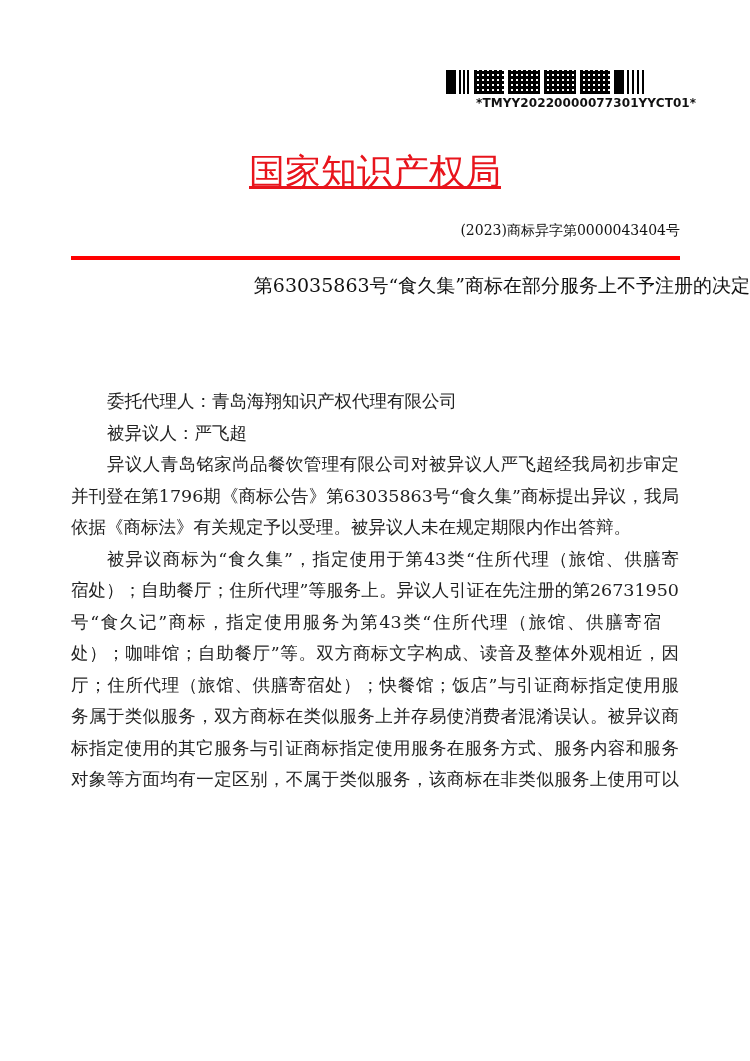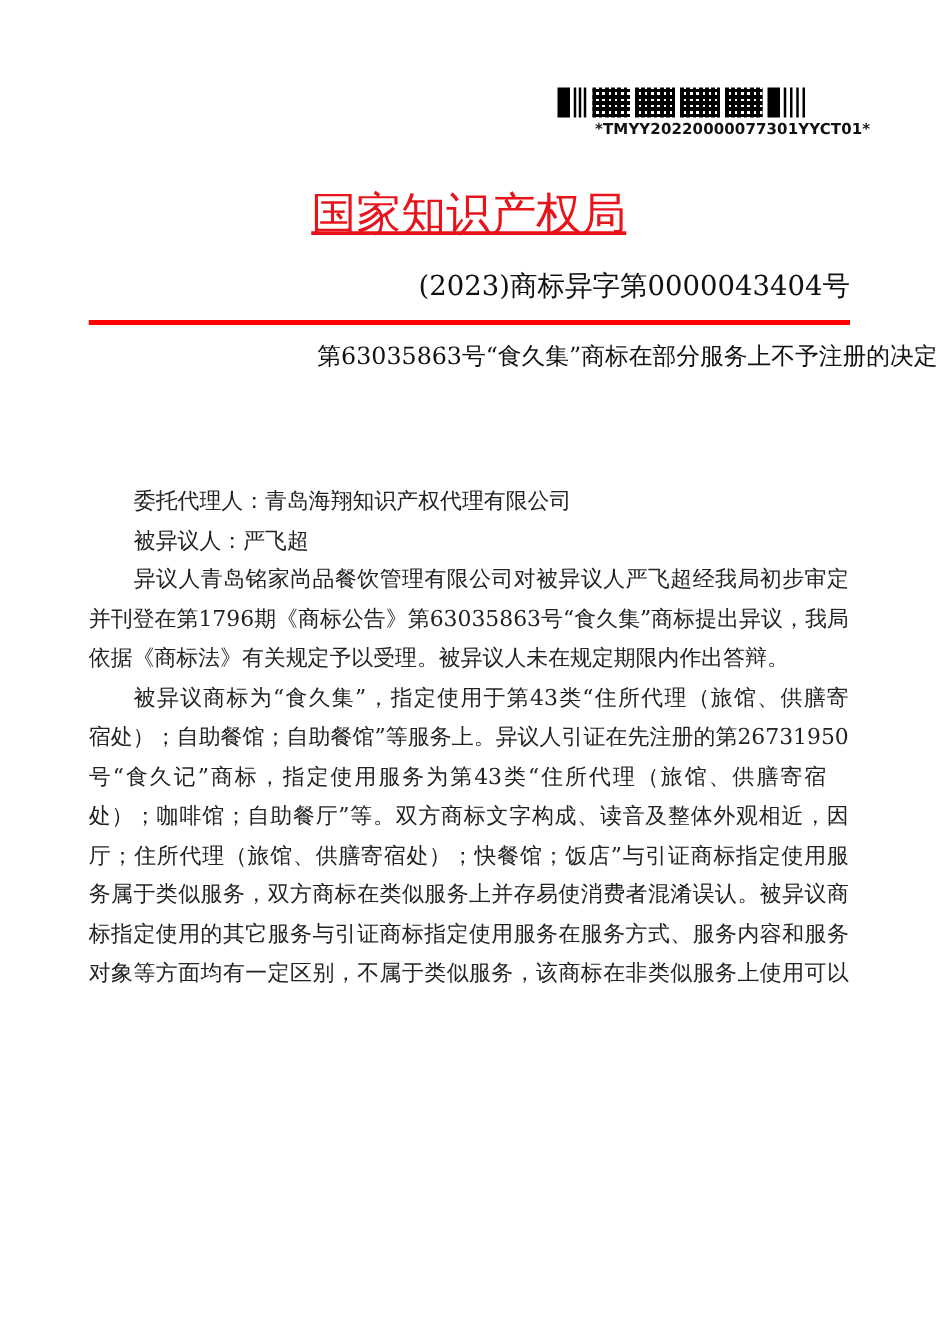--- a/index.html
+++ b/index.html
@@ -55,21 +55,21 @@
       font-size: 36px;
       color: #e8141c;
       letter-spacing: 0px;
       line-height: 44px;
       text-decoration: underline;
     }
     .docno {
       position: absolute;
       right: 70px;
       top: 218px;
-      font-size: 22px;
+      font-size: 14px;
       color: #111;
       line-height: 24px;
     }
     .red-rule {
       position: absolute;
       left: 71px;
       top: 256px;
       width: 609px;
       height: 4px;
       background: #ff0000;
@@ -142,20 +142,20 @@
 <div class="body">
   <div class="line indent last">委托代理人：青岛海翔知识产权代理有限公司</div>
   <div class="line indent last">被异议人：严飞超</div>
 
   <div class="line indent">异议人青岛铭家尚品餐饮管理有限公司对被异议人严飞超经我局初步审定</div>
   <div class="line">并刊登在第1796期《商标公告》第63035863号“食久集”商标提出异议，我局</div>
   <div class="line last">依据《商标法》有关规定予以受理。被异议人未在规定期限内作出答辩。</div>
 
 
   <div class="line indent">被异议商标为“食久集”，指定使用于第43类“住所代理（旅馆、供膳寄</div>
-  <div class="line">宿处）；自助餐馆；自助餐馆”等服务上。异议人引证在先注册的第26731950</div>
+  <div class="line">宿处）；自助餐厅；住所代理”等服务上。异议人引证在先注册的第26731950</div>
   <div class="line" style="padding-right:18px">号“食久记”商标，指定使用服务为第43类“住所代理（旅馆、供膳寄宿</div>
   <div class="line">处）；咖啡馆；自助餐厅”等。双方商标文字构成、读音及整体外观相近，因</div>
   <div class="line">厅；住所代理（旅馆、供膳寄宿处）；快餐馆；饭店”与引证商标指定使用服</div>
   <div class="line">务属于类似服务，双方商标在类似服务上并存易使消费者混淆误认。被异议商</div>
   <div class="line">标指定使用的其它服务与引证商标指定使用服务在服务方式、服务内容和服务</div>
   <div class="line">对象等方面均有一定区别，不属于类似服务，该商标在非类似服务上使用可以</div>
 </div>
 
 </body></html>

